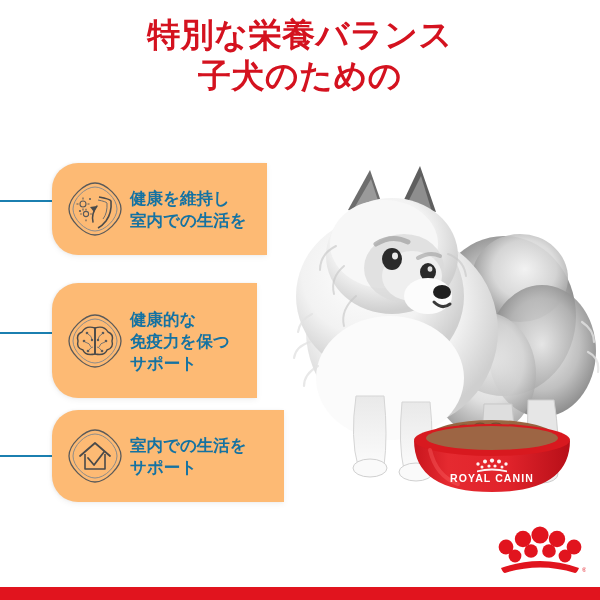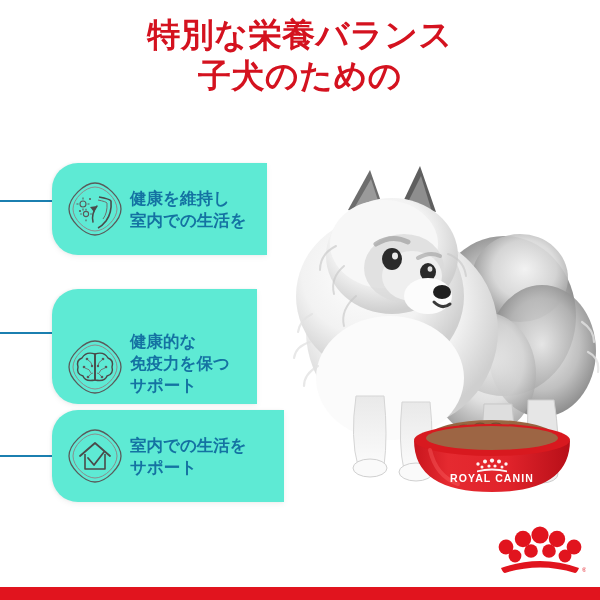--- a/index.html
+++ b/index.html
@@ -16,29 +16,29 @@
     position:absolute;left:0;top:14px;width:600px;
     text-align:center;color:#d4121f;
     font-size:33px;line-height:41px;font-weight:bold;
     letter-spacing:.5px;
   }
   .title .ln{display:block;}
 
   
   .feature{
     position:absolute;left:52px;
-    background:#5eead4;
+    background:#fdba74;
     border-radius:26px 0 0 26px;
     box-shadow:-1px 0 3px rgba(0,0,0,.05), 0 2px 6px rgba(0,0,0,.055);
     display:flex;align-items:center;
     padding:8px 10px 8px 14px;
     box-sizing:border-box;
   }
   #feature-1{top:163px;width:215px;height:92px;}
-  #feature-2{top:289px;width:205px;height:115px;align-items:flex-end;}
+  #feature-2{top:283px;width:205px;height:115px;}
   #feature-3{top:410px;width:232px;height:92px;}
 
   .lead-line{
     position:absolute;left:0;height:2px;background:#1b7fb0;
   }
   #line-1{top:200px;width:54px;}
   #line-2{top:332px;width:54px;}
   #line-3{top:455px;width:54px;}
 
   .icon-wrap{

